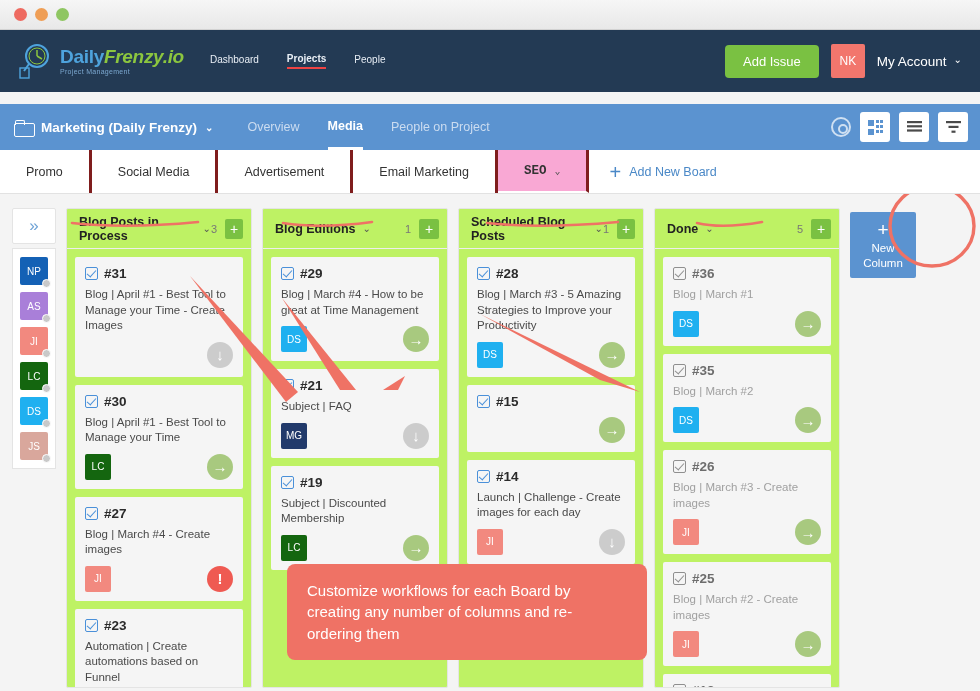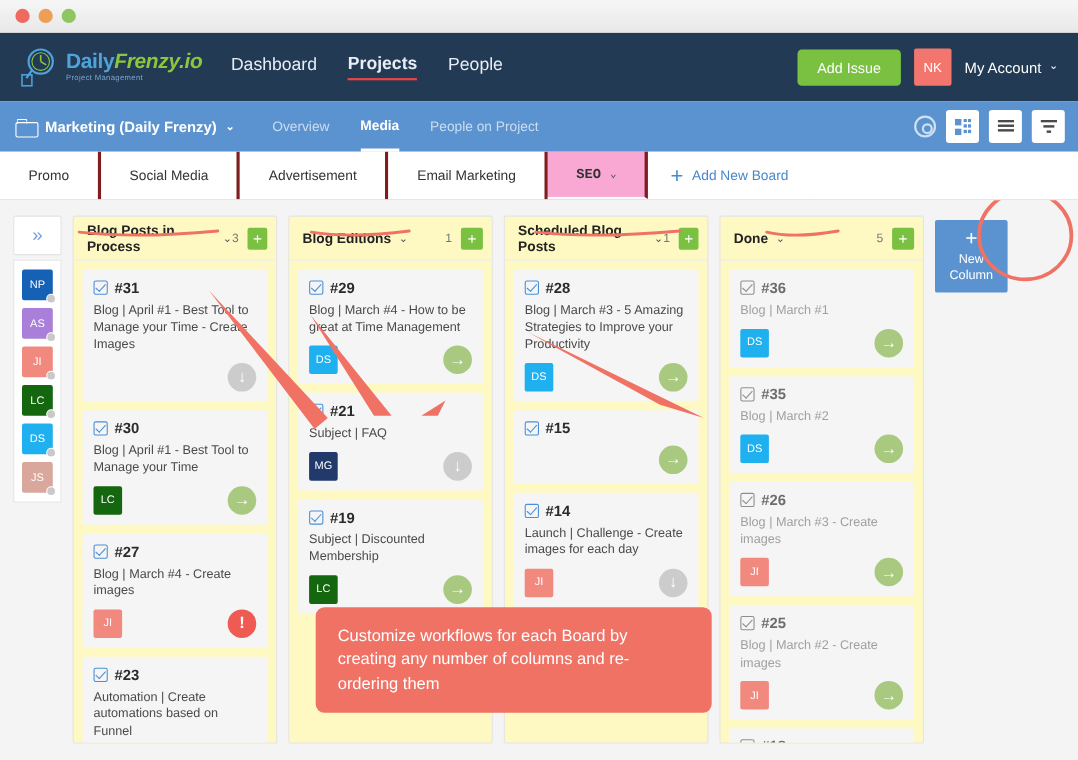--- a/index.html
+++ b/index.html
@@ -37,41 +37,41 @@
   }
   .logo { display: flex; align-items: center; margin-right: 26px; }
   .logo-mark { width: 38px; height: 38px; position: relative; margin-right: 4px; }
   .logo-text { line-height: 1; }
   .logo-title { font-size: 19px; font-weight: bold; letter-spacing: -0.3px; }
   .logo-title .c1 { color: #4ea3dd; }
   .logo-title .c2 { color: #8cc63f; font-style: italic; }
   .logo-sub { font-size: 7px; color: #7ba7cf; letter-spacing: 0.3px; margin-top: 2px; }
   .nav-links { display: flex; align-items: center; gap: 28px; }
   .nav-link {
-    color: #e8eef5; font-size: 16px; text-decoration: none;
+    color: #e8eef5; font-size: 10px; text-decoration: none;
     padding-bottom: 3px;
   }
   .nav-link.active { font-weight: bold; border-bottom: 2px solid #ef4444; }
   .topnav-right { margin-left: auto; display: flex; align-items: center; gap: 12px; }
   .btn-add-issue {
     background: #7ac142; color: #fff; font-size: 13px;
     border: none; border-radius: 4px; padding: 9px 18px; cursor: pointer;
   }
   .avatar-nk {
     width: 34px; height: 34px; background: #f2766d; color: #fff;
     font-size: 12px; display: flex; align-items: center; justify-content: center;
     border-radius: 2px;
   }
   .my-account { color: #fff; font-size: 13.5px; display: flex; align-items: flex-start; gap: 7px; }
   .caret { font-size: 10px; }
 
   
   .projectbar {
     height: 46px; background: #5b93d0;
-    display: flex; align-items: center; padding: 0 12px 0 14px;
+    display: flex; align-items: center; padding: 0 12px 0 14px; margin-top: 12px;
   }
   .proj-title { color: #fff; font-size: 13.5px; font-weight: bold; display:flex; align-items:center; gap:8px; }
   .folder-icon { width: 19px; height: 15px; position: relative; display:inline-block;}
   .folder-icon:before{
     content:""; position:absolute; left:0; top:3px; width:19px; height:12px;
     border:1.6px solid #fff; border-radius:2px;
   }
   .folder-icon:after{
     content:""; position:absolute; left:1px; top:0px; width:8px; height:4px;
     border:1.6px solid #fff; border-bottom:none; border-radius:2px 2px 0 0;
@@ -147,21 +147,21 @@
     position: relative;
   }
   .rail-av .status {
     position: absolute; right: -3px; bottom: -3px; width: 9px; height: 9px;
     border-radius: 50%; background: #c9c9c9; border: 1.5px solid #fff;
   }
 
   
   .col {
     width: 186px; flex: 0 0 186px;
-    background: #fef9c3; border: 1px solid #e4e4e4; border-radius: 2px;
+    background: #bef264; border: 1px solid #e4e4e4; border-radius: 2px;
     display: flex; flex-direction: column;
     height: 480px;
   }
   .col-head {
     height: 40px; display: flex; align-items: center; padding: 0 8px 0 12px;
     border-bottom: 1px solid #ededed; flex: 0 0 40px; position:relative;
   }
   .col-title { font-size: 12.5px; font-weight: bold; color: #222; display:flex; align-items:center; gap:7px;}
   .col-title .caret { font-weight: normal; color:#555; }
   .col-count { margin-left: auto; font-size: 11px; color: #777; margin-right: 8px; }

